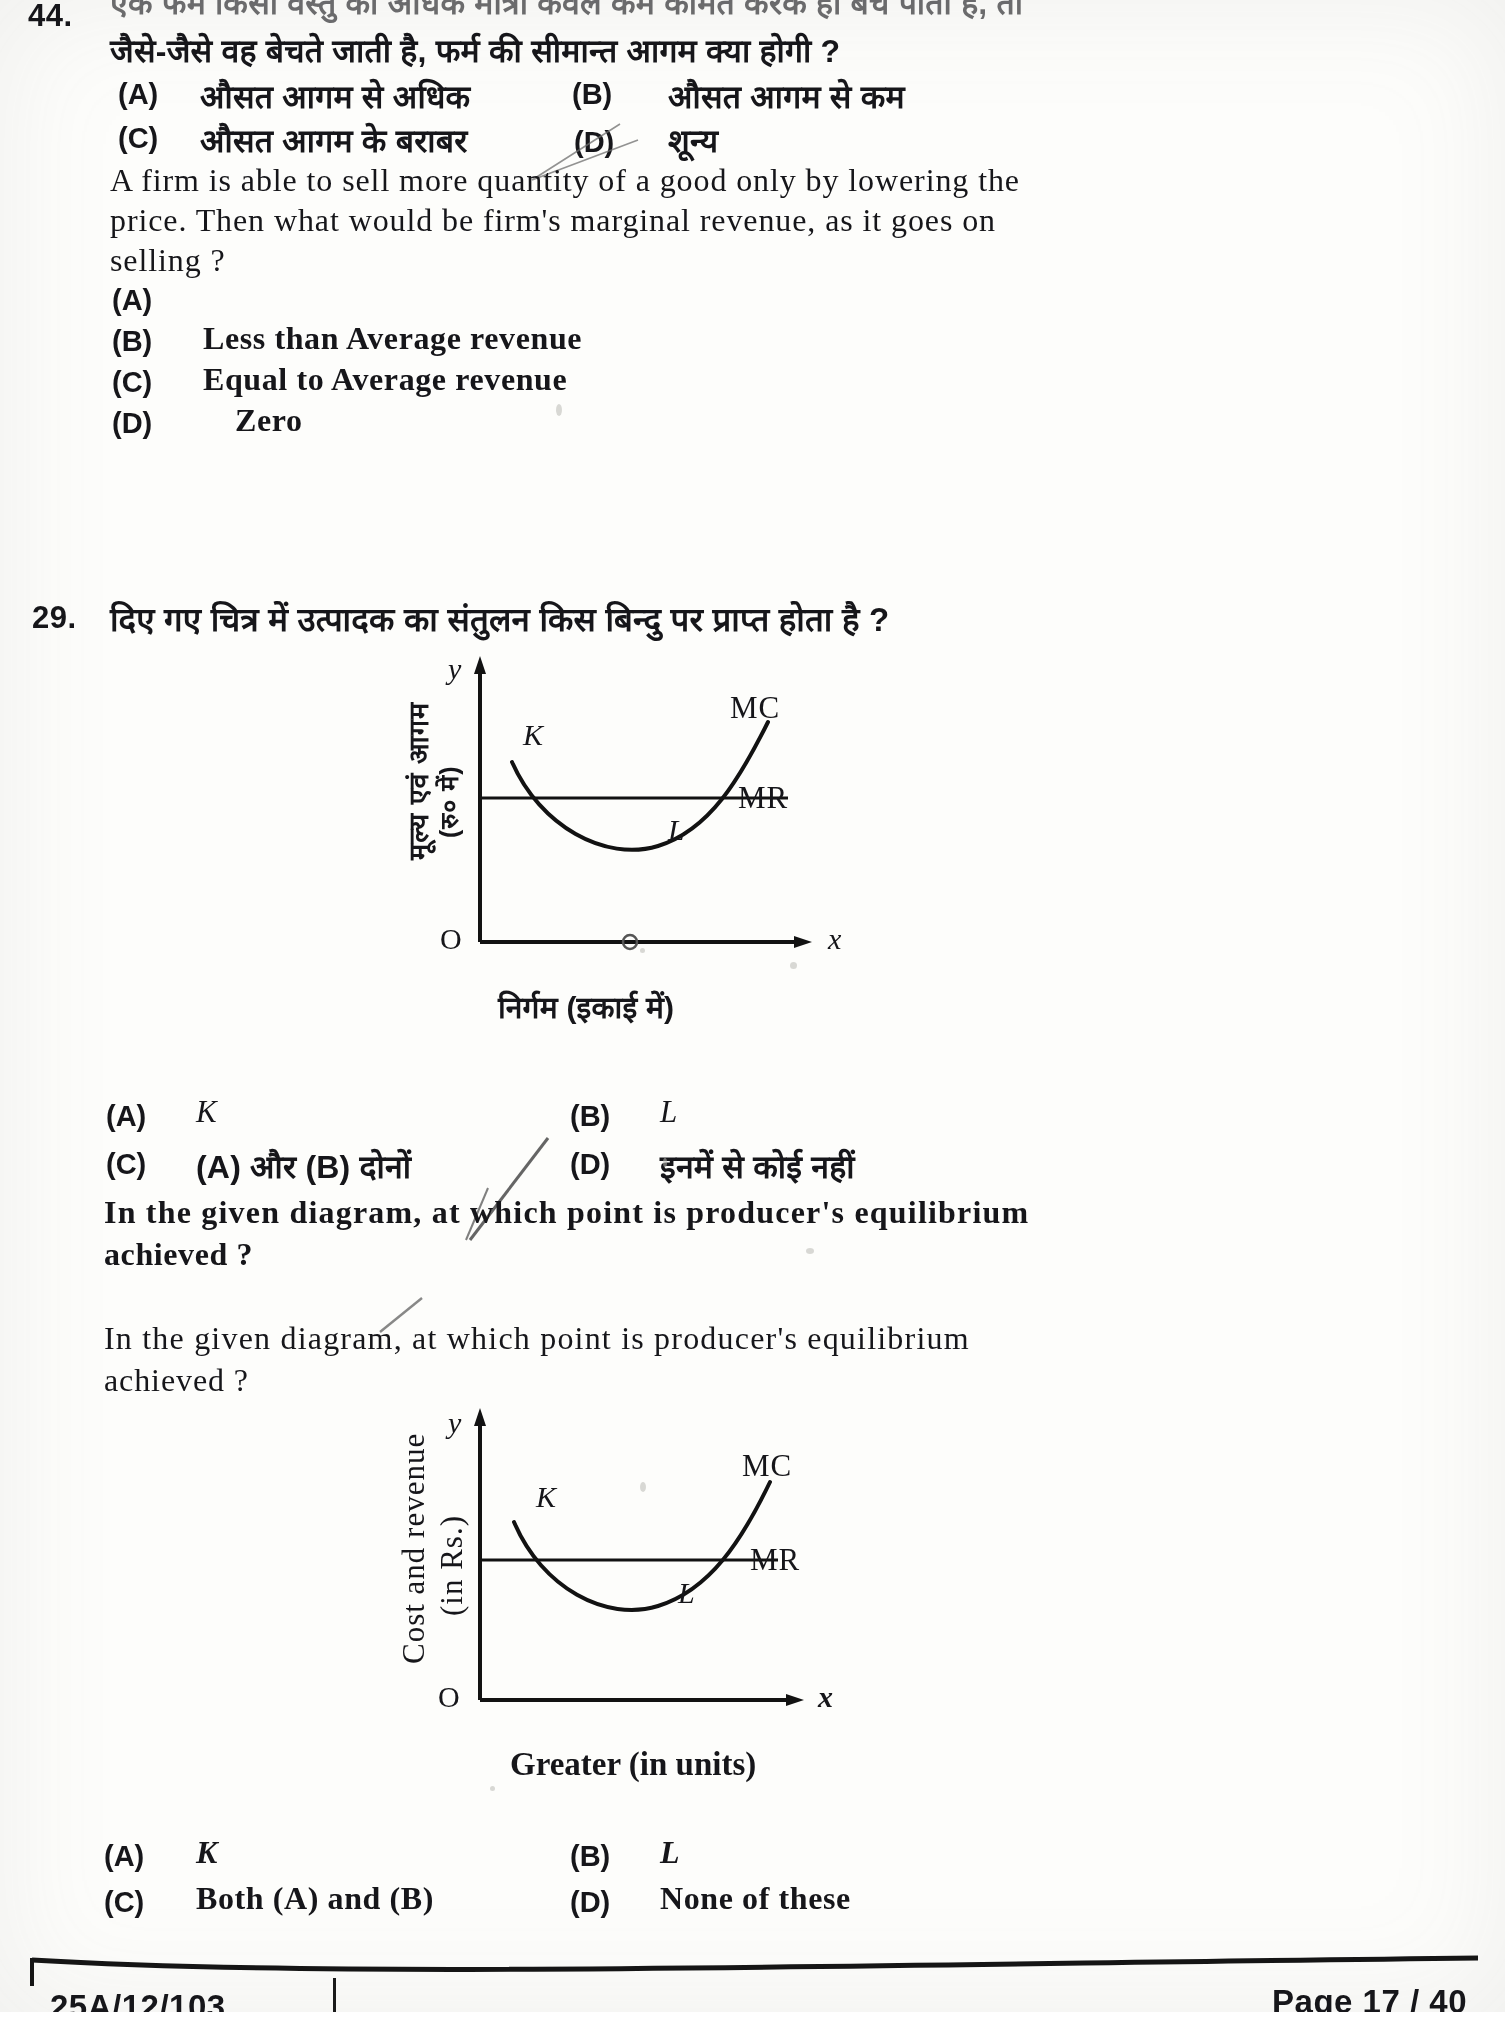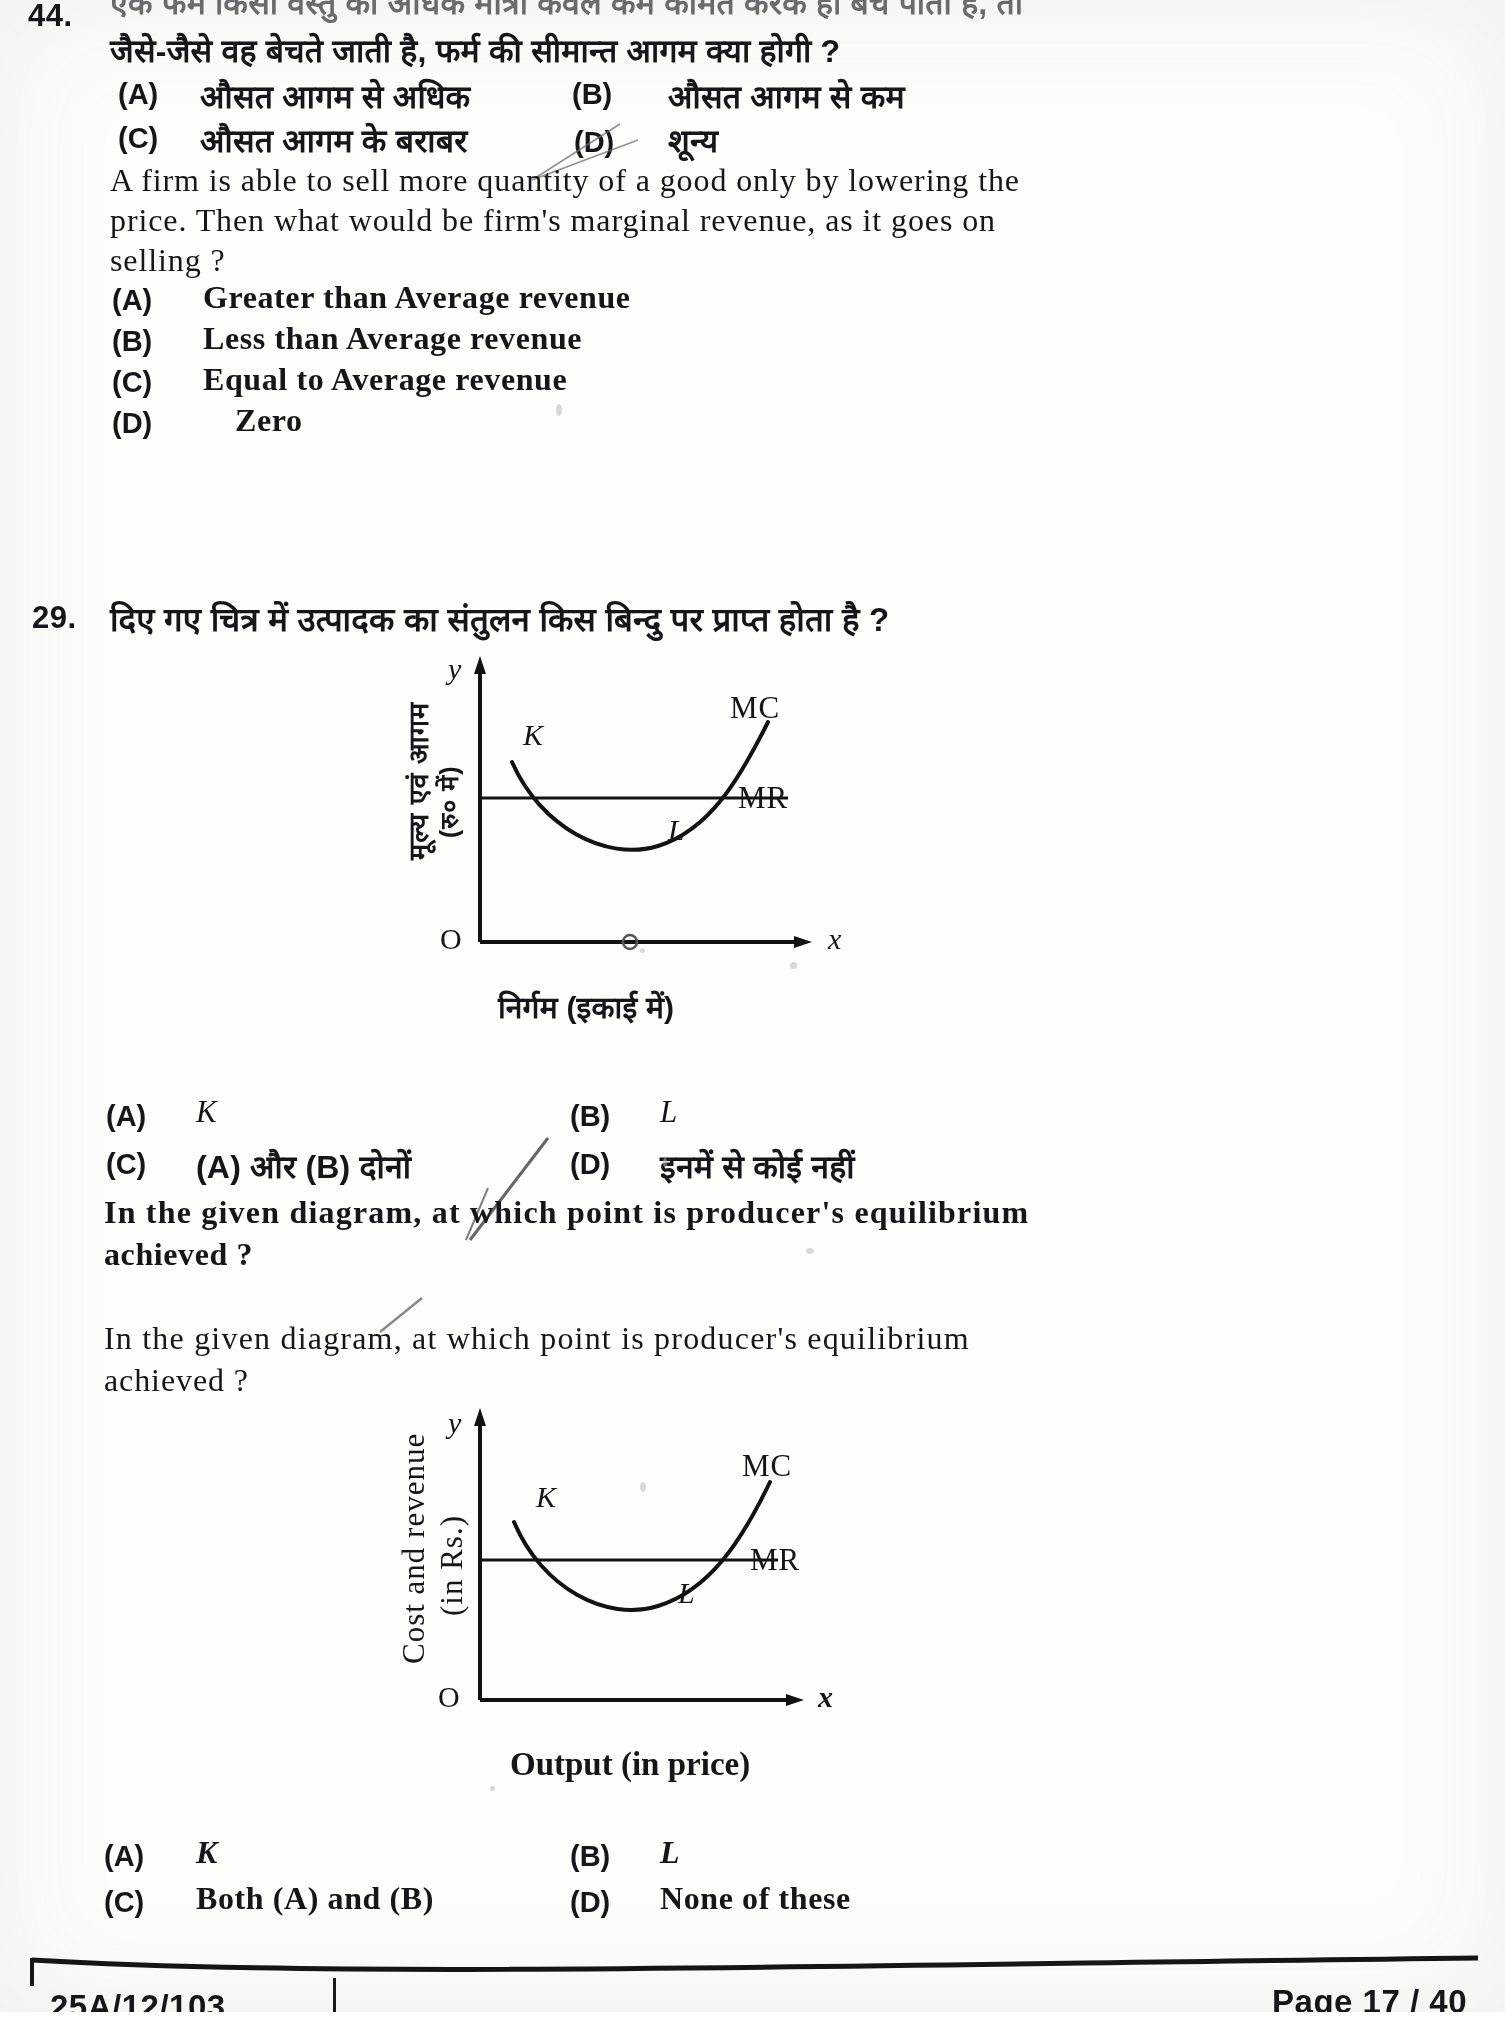--- a/index.html
+++ b/index.html
@@ -150,21 +150,20 @@
 
   <svg class="pen" style="left:520px; top:118px; width:180px; height:70px;" viewBox="0 0 180 70">
     <path d="M12 62 L100 6 M12 62 L118 22" fill="none" stroke="#6d6d6d" stroke-width="1.6" opacity=".75"></path>
   </svg>
 
   <div class="eng abs" style="left:110px; top:162px;">A firm is able to sell more quantity of a good only by lowering the</div>
   <div class="eng abs" style="left:110px; top:202px;">price. Then what would be firm's marginal revenue, as it goes on</div>
   <div class="eng abs" style="left:110px; top:242px;">selling ?</div>
 
   <div class="opt-tag abs" style="left:112px; top:284px;">(A)</div>
-  <div class="eng-b abs" style="left:203px; top:279px;">Greater than Average revenue</div>
 
   <div class="opt-tag abs" style="left:112px; top:325px;">(B)</div>
   <div class="eng-b abs" style="left:203px; top:320px;">Less than Average revenue</div>
 
   <div class="opt-tag abs" style="left:112px; top:366px;">(C)</div>
   <div class="eng-b abs" style="left:203px; top:361px;">Equal to Average revenue</div>
 
   <div class="opt-tag abs" style="left:112px; top:407px;">(D)</div>
   <div class="eng-b abs" style="left:203px; top:402px;margin-left:32px;">Zero</div>
 
@@ -254,21 +253,21 @@
     <div class="axis-lbl-i" style="left:58px; top:6px;">y</div>
     <div class="axis-lbl-i" style="left:428px; top:280px; font-weight:700;">x</div>
     <div class="axis-lbl-i" style="left:48px; top:280px; font-style:normal;">O</div>
 
     <div class="pt-lbl" style="left:146px; top:80px;">K</div>
     <div class="pt-lbl" style="left:288px; top:176px;">L</div>
 
     <div class="curve-lbl" style="left:352px; top:48px;">MC</div>
     <div class="curve-lbl" style="left:360px; top:142px;">MR</div>
 
-    <div style="position:absolute; left:120px; top:346px; font-family:'Liberation Serif','DejaVu Serif',serif; font-weight:700; font-size:33px; white-space:nowrap;">Output (in price)</div>
+    <div style="position:absolute; left:120px; top:346px; font-family:'Liberation Serif','DejaVu Serif',serif; font-weight:700; font-size:33px; white-space:nowrap;">Greater (in units)</div>
   </div>
 
   <div class="opt-tag abs" style="left:104px; top:1840px; font-weight:700;">(A)</div>
   <div class="pt-lbl" style="left:196px; top:1834px; font-size:32px; font-weight:700;">K</div>
 
   <div class="opt-tag abs" style="left:570px; top:1840px; font-weight:700;">(B)</div>
   <div class="pt-lbl" style="left:660px; top:1834px; font-size:32px; font-weight:700;">L</div>
 
   <div class="opt-tag abs" style="left:104px; top:1886px; font-weight:700;">(C)</div>
   <div class="eng-b abs" style="left:196px; top:1880px;">Both (A) and (B)</div>

